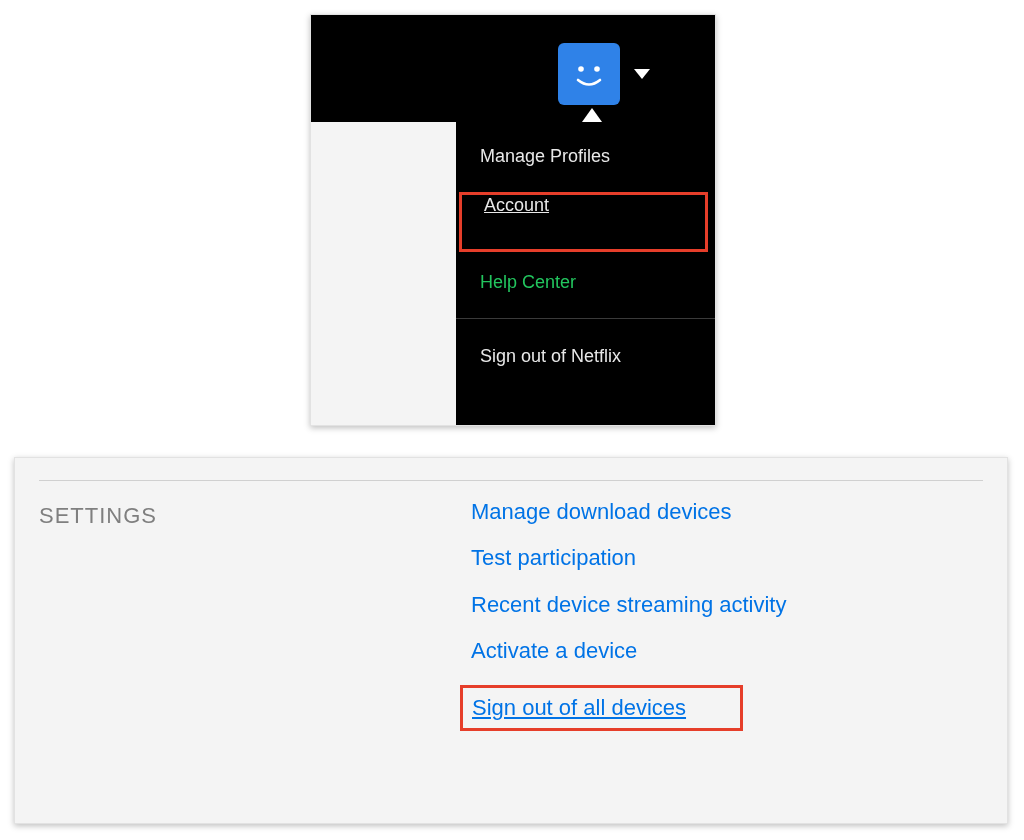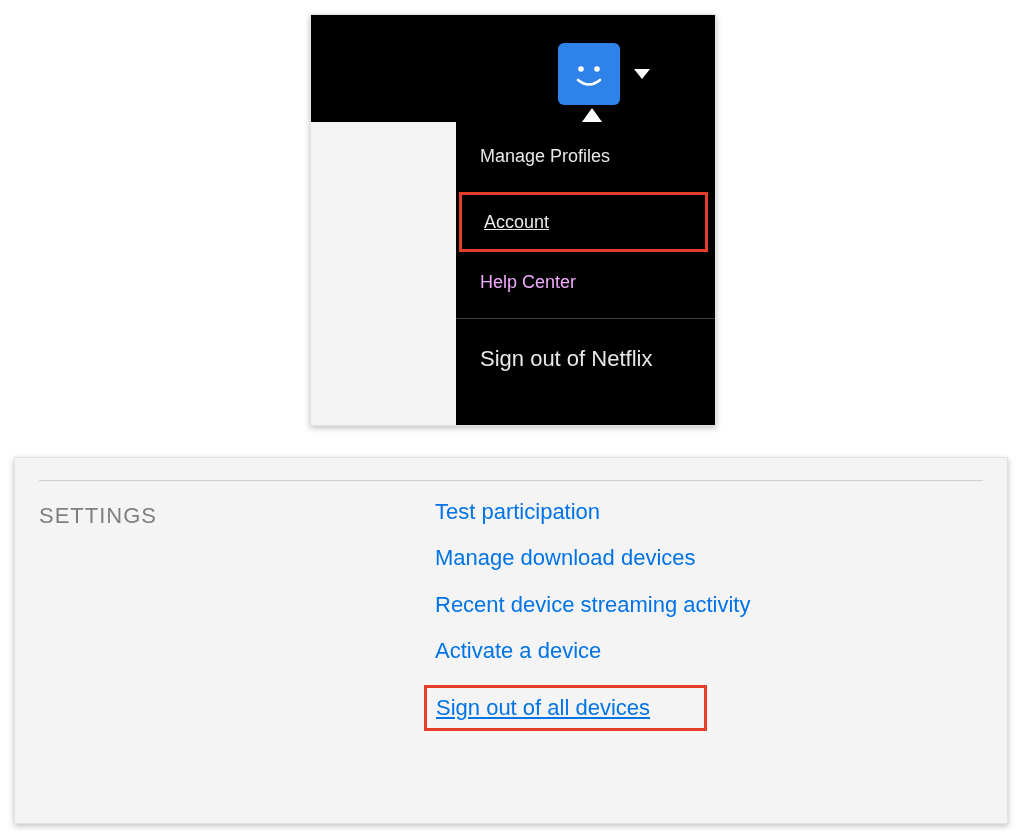--- a/index.html
+++ b/index.html
@@ -82,58 +82,57 @@
       padding-left: 40px;
     }
     .dd-account-wrap {
       position: absolute;
       top: 70px;
       left: 3px;
       width: 249px;
       height: 60px;
       border: 3px solid #e63e2a;
       display: flex;
-      align-items: center;
       padding-left: 22px;
     }
     .dd-account-text {
       color: #e8e8e8;
       font-size: 18px;
       text-decoration: underline;
     }
     .dd-manage {
       position: absolute;
       top: 24px;
       left: 24px;
       color: #e8e8e8;
       font-size: 18px;
       cursor: pointer;
     }
     .dd-help {
       position: absolute;
       top: 150px;
       left: 24px;
-      color: #f0abfc;
+      color: #22c55e;
       font-size: 18px;
       cursor: pointer;
     }
     .dd-divider {
       position: absolute;
       top: 196px;
       left: 0;
       right: 0;
       height: 1px;
       background: #3a3a3a;
     }
     .dd-signout {
       position: absolute;
       top: 224px;
       left: 24px;
       color: #e8e8e8;
-      font-size: 22px;
+      font-size: 18px;
       cursor: pointer;
     }
 
     
     .bottom-card {
       position: absolute;
       top: 457px;
       left: 14px;
       width: 994px;
       height: 367px;
@@ -150,20 +149,21 @@
     }
     .settings-heading {
       color: #7f7f7f;
       font-size: 22px;
       letter-spacing: 1px;
       font-weight: 400;
     }
     .settings-row {
       display: flex;
       align-items: flex-start;
+      gap: 36px;
     }
     .settings-left {
       width: 396px;
       padding-top: 4px;
     }
     .settings-right {
       flex: 1;
     }
     .settings-link {
       color: #0073e6;
@@ -215,22 +215,22 @@
   </div>
 </div>
 
 <div class="bottom-card">
   <div class="rule"></div>
   <div class="settings-row">
     <div class="settings-left">
       <div class="settings-heading">SETTINGS</div>
     </div>
     <div class="settings-right">
+      <div><span class="settings-link">Manage download devices</span></div>
       <div><span class="settings-link">Test participation</span></div>
-      <div><span class="settings-link">Manage download devices</span></div>
       <div><span class="settings-link">Recent device streaming activity</span></div>
       <div><span class="settings-link">Activate a device</span></div>
       <div class="highlight-box">
         <span class="settings-link">Sign out of all devices</span>
       </div>
     </div>
   </div>
 </div>
 
 </body></html>

